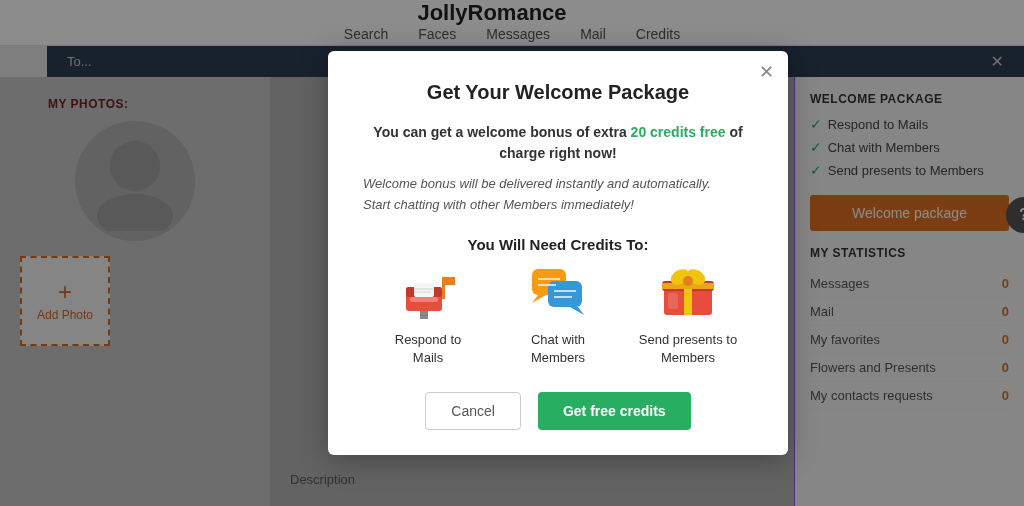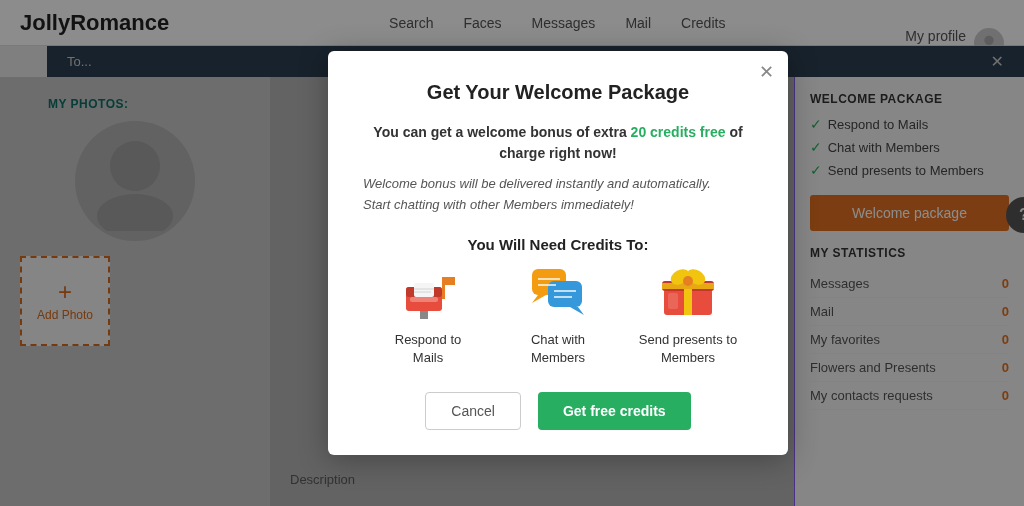--- a/index.html
+++ b/index.html
@@ -8,20 +8,21 @@
     
     .header {
       background: #fff;
       display: flex;
       align-items: center;
       padding: 0 20px;
       height: 46px;
       border-bottom: 1px solid #ddd;
       position: relative;
       z-index: 10;
+      flex-direction: column;
     }
     .logo {
       font-size: 22px;
       font-weight: bold;
       color: #222;
       margin-right: 40px;
     }
     .nav { display: flex; gap: 30px; flex: 1; justify-content: center; }
     .nav-item { color: #555; font-size: 14px; cursor: pointer; text-decoration: none; }
     .profile-area { display: flex; gap: 8px; cursor: pointer; margin-top: 40px; }
@@ -58,21 +59,21 @@
       background: #d0d0d0;
       width: 270px;
       min-width: 270px;
       padding: 20px;
       position: relative;
       filter: brightness(0.95);
     }
     .my-photos-label {
       font-size: 12px;
       font-weight: bold;
-      color: #0f766e;
+      color: #7f1d1d;
       margin-bottom: 10px;
       letter-spacing: 0.5px;
       padding-left: 28px;
     }
     .avatar-placeholder {
       width: 120px; height: 120px;
       background: #bbb;
       border-radius: 50%;
       margin: 0 auto 15px;
       display: flex; align-items: center; justify-content: center;

